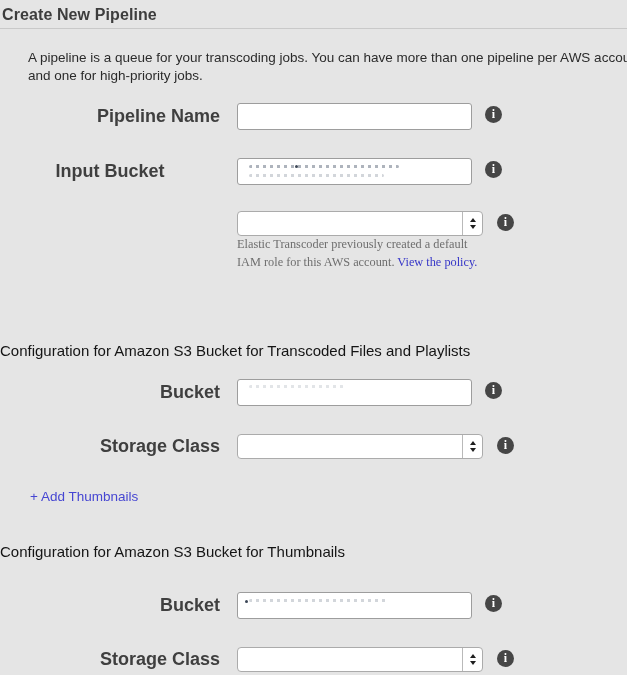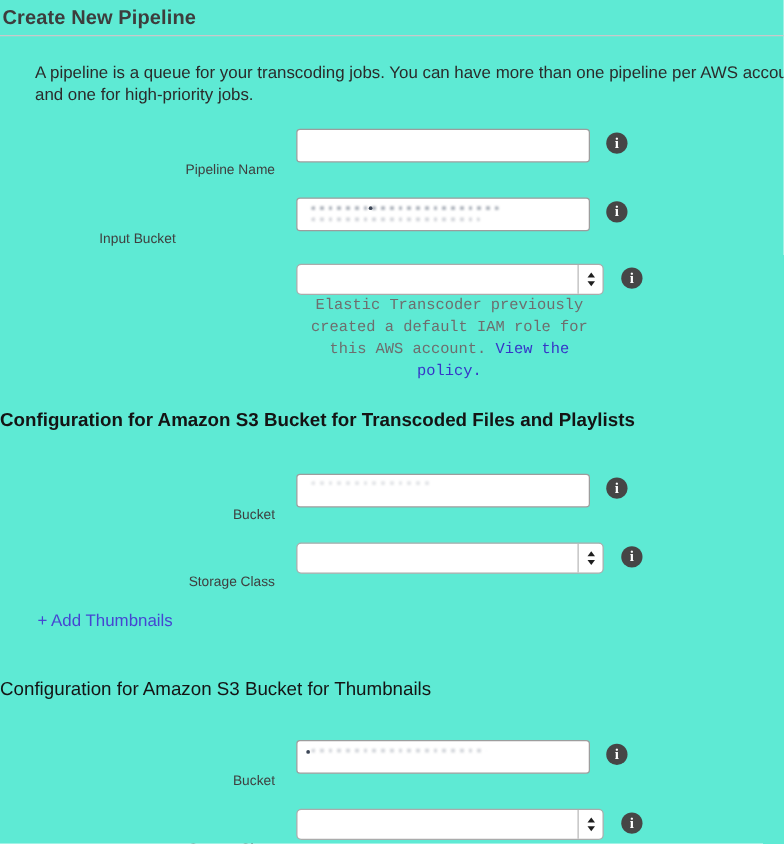--- a/index.html
+++ b/index.html
@@ -5,21 +5,21 @@
   * { margin: 0; padding: 0; box-sizing: border-box; }
   html, body { background: #fff; }
   body {
     font-family: "Liberation Sans", sans-serif;
     color: #2e2e2e;
   }
   .page {
     position: relative;
     width: 627px;
     height: 675px;
-    background: #5eead4;
+    background: #e5e5e5;
     overflow: hidden;
   }
   .page-title {
     position: absolute;
     left: 2px; top: 6px;
     font-size: 16px;
     font-weight: bold;
     color: #3d3d3d;
     letter-spacing: 0.1px;
   }
@@ -37,25 +37,24 @@
     white-space: nowrap;
   }
   .intro-line1 { top: 50px; }
   .intro-line2 { top: 68px; text-align: right; }
 
   .field-label {
     position: absolute;
     left: 0;
     width: 220px;
     text-align: right;
-    font-size: 11px;
-    font-weight: normal;
+    font-size: 18px;
+    font-weight: bold;
     color: #3f3f3f;
     white-space: nowrap;
-    margin-top: 20px;
   }
 
   .text-input {
     position: absolute;
     left: 237px;
     width: 235px;
     height: 27px;
     border: 1px solid #9d9d9d;
     border-radius: 3px;
     background: #ffffff;
@@ -131,25 +130,24 @@
     line-height: 17px;
     text-align: center;
     cursor: pointer;
     user-select: none;
   }
 
   .help-text {
     position: absolute;
     left: 237px; top: 236px;
     width: 245px;
-    font-family: Liberation Mono, monospace;
+    font-family: Liberation Serif, serif;
     font-size: 12.3px;
     line-height: 17.5px;
     color: #6e6e6e;
-    text-align: center;
   }
   .help-link {
     color: #3636c8;
     text-decoration: none;
     cursor: pointer;
   }
 
   .section-heading {
     position: absolute;
     left: 0;
@@ -195,21 +193,21 @@
   <div class="select-box" style="top:211px;">
     <span></span>
     <div class="select-stepper">
       <div class="tri-up"></div>
       <div class="tri-down"></div>
     </div>
   </div>
   <div class="info-icon" style="left:497px; top:214px;">i</div>
   <div class="help-text"><span>Elastic Transcoder previously created a default IAM role for this AWS account. </span><a class="help-link">View the policy.</a></div>
 
-  <div class="section-heading" style="top:328px;font-weight:bold;">Configuration for Amazon S3 Bucket for Transcoded Files and Playlists</div>
+  <div class="section-heading" style="top:342px;">Configuration for Amazon S3 Bucket for Transcoded Files and Playlists</div>
 
   <div class="field-label" style="top:379px; line-height:27px;">Bucket</div>
   <div class="input-wrap" style="top:379px;">
     <input type="text" class="text-input" style="">
     <div class="smudge" style="left:12px; top:6px; width:95px; opacity:0.35;"></div>
   </div>
   <div class="info-icon" style="left:485px; top:382px;">i</div>
 
   <div class="field-label" style="top:434px; line-height:25px;">Storage Class</div>
   <div class="select-box" style="top:434px;">

